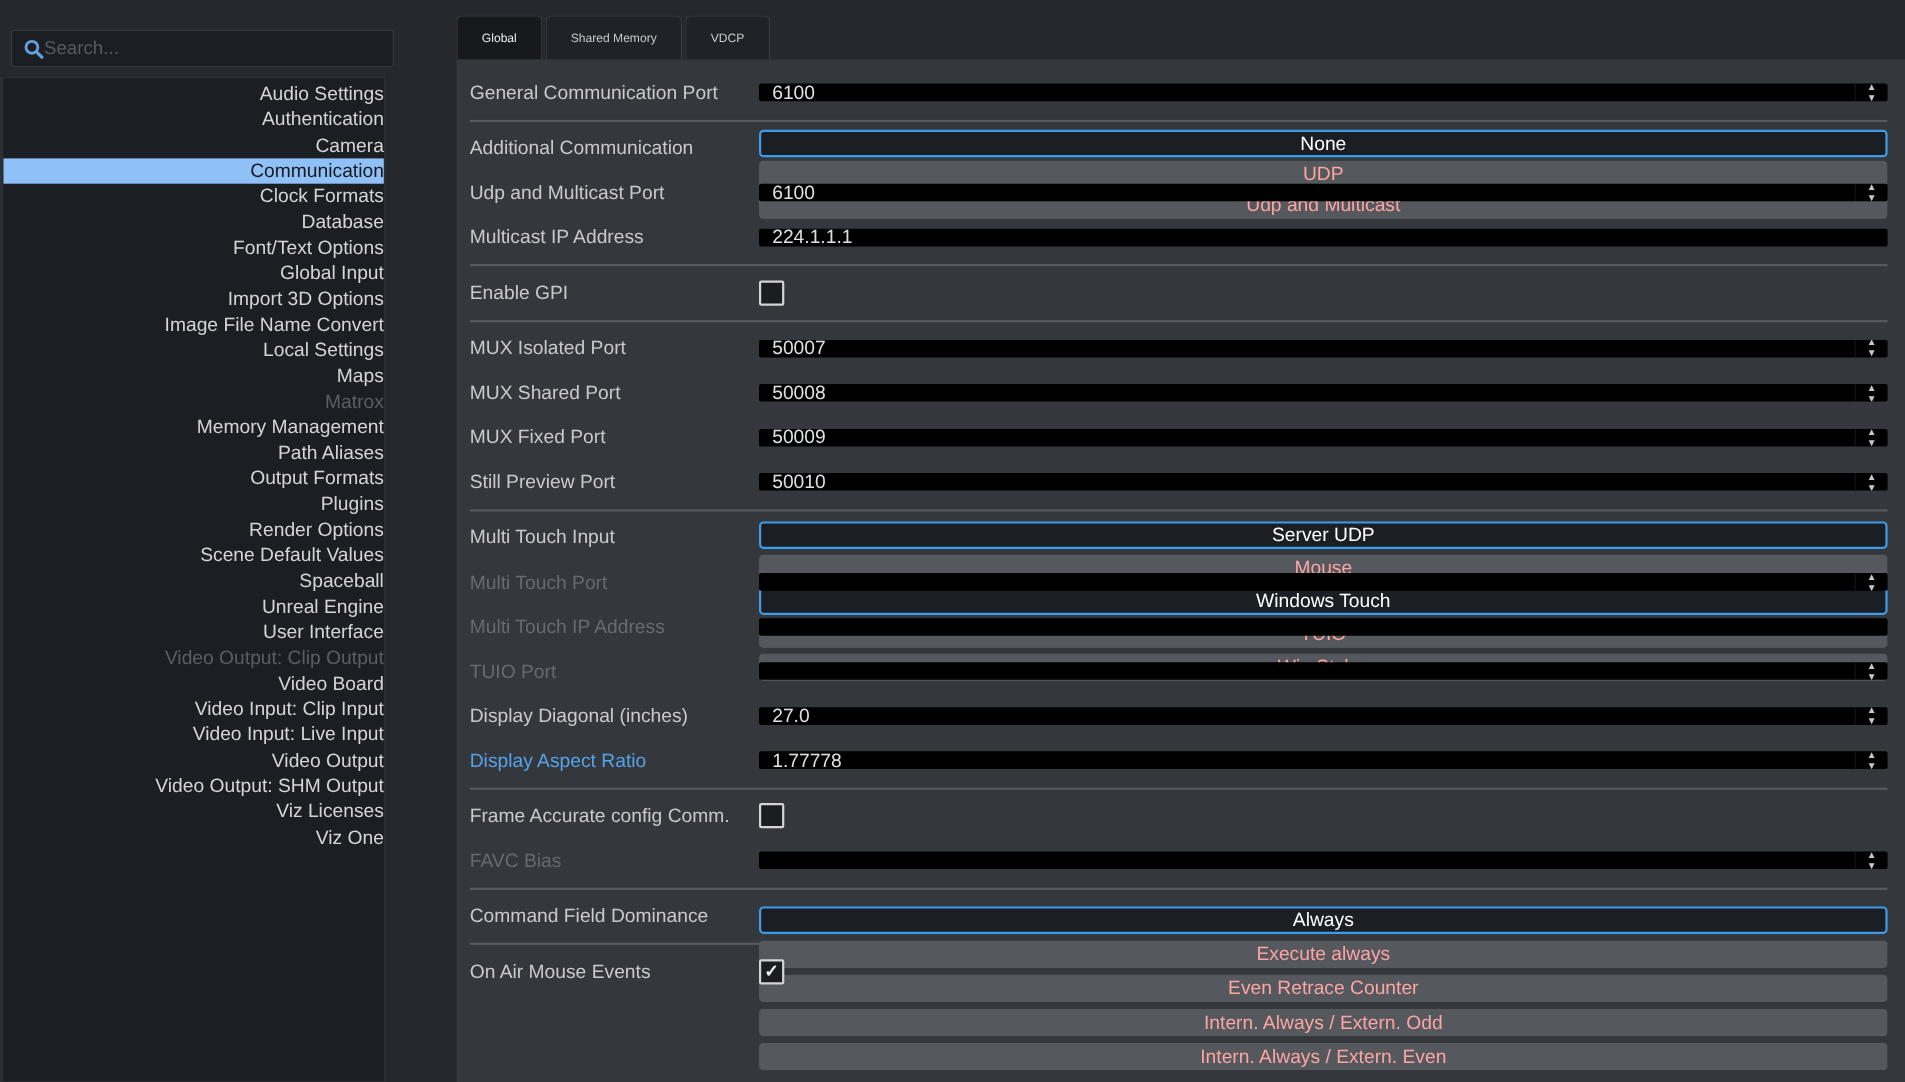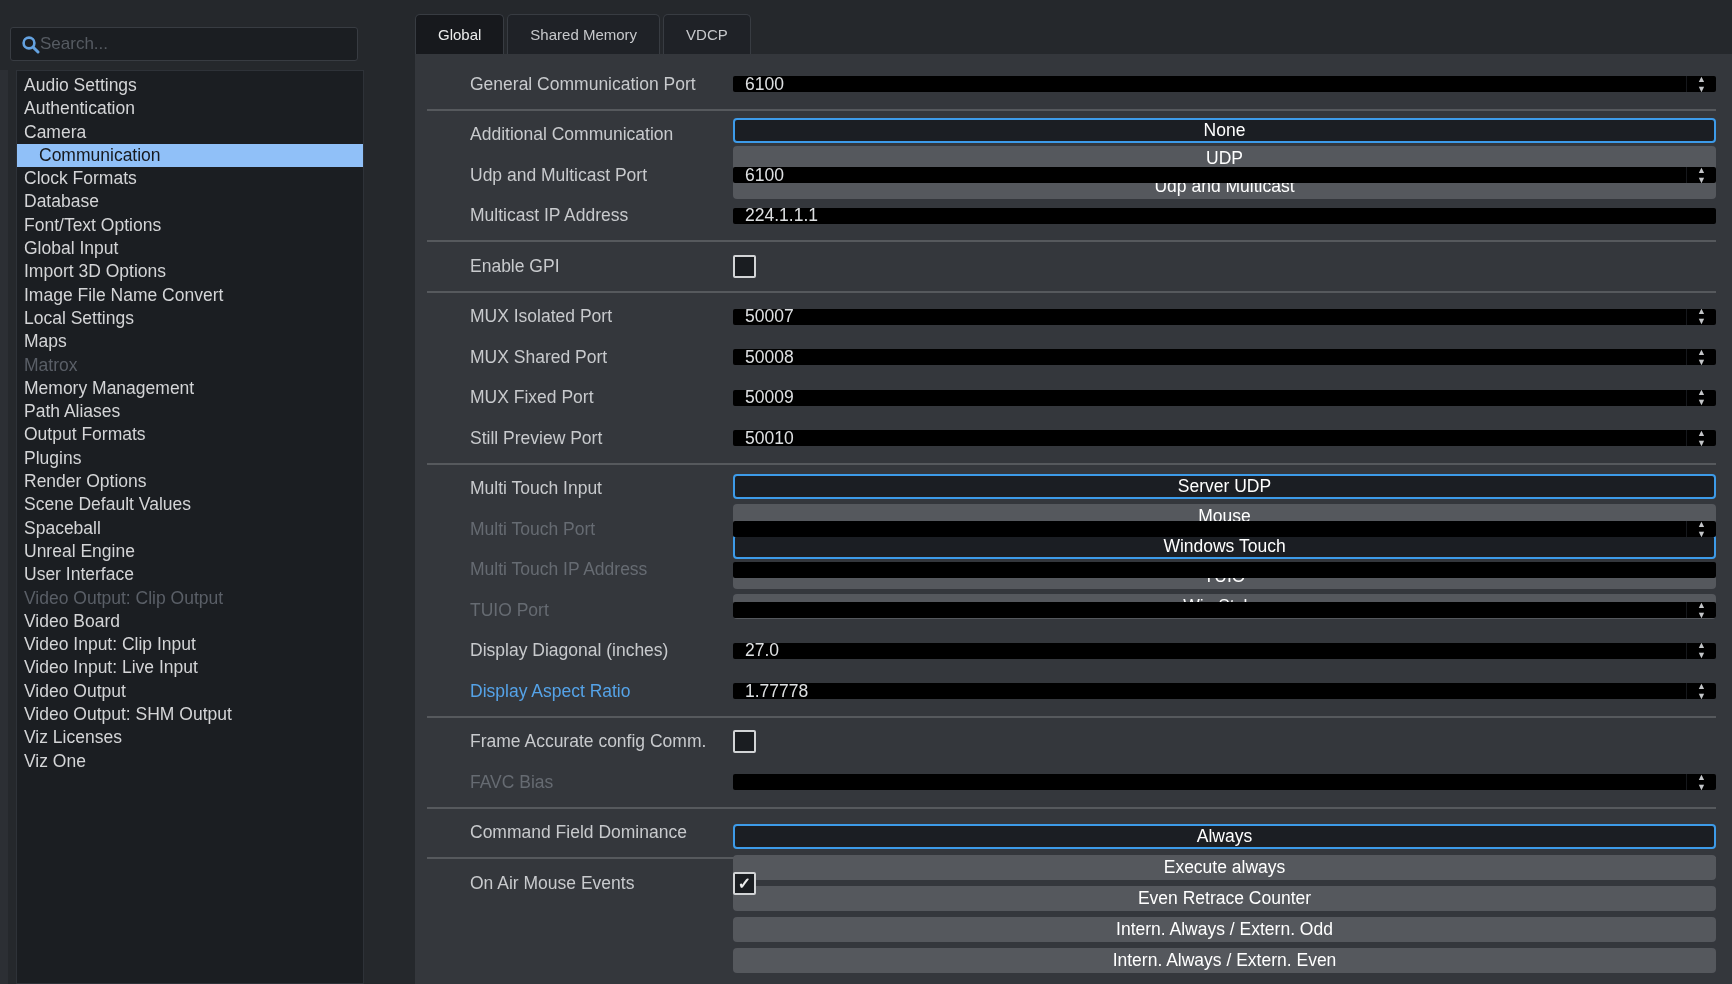--- a/index.html
+++ b/index.html
@@ -17,44 +17,44 @@
     background:#1b1e22; border:1px solid #383c42; border-radius:3px;
     display:flex; align-items:center; padding:0 10px; 
   }
   .searchbox svg { flex:0 0 auto; }
   .search-input {
     flex:1; background:transparent; border:none; outline:none;
     color:#cfd1d3; font-size:17px; font-family:inherit;
   }
   .search-input::placeholder { color:#565b62; }
   .listbox {
-    position:absolute; left:16px; top:70px; width:348px; bottom:0;
-    background:#1b1e22; border:1px solid #2e3238; padding-top:3px; overflow:hidden;
+    position:absolute; left:2px; top:70px; width:348px; bottom:0;
+    background:#1b1e22; border:1px solid #2e3238; padding-top:3px; overflow:hidden;text-align:right;
   }
   .list-item {
     height:23.3px; line-height:23.3px; padding-left:7px;
     font-size:17.5px; color:#d4d5d7; white-space:nowrap; cursor:default;
   }
   .list-item.selected { background:#90c0f8; color:#17191d;padding-left:22px; }
   .list-item.disabled { color:#5a5f67; }
   
   .tabbar { position:absolute; left:415px; top:14px; height:40px; display:flex; gap:3px; }
   .tab {
     height:40px; padding:0 22px; display:flex; align-items:center;
-    font-size:15px; color:#c7c9cc; background:#1f2227;
+    font-size:11px; color:#c7c9cc; background:#1f2227;
     border:1px solid #383c42; border-bottom:none; border-radius:5px 5px 0 0; cursor:default;text-align:right;
   }
   .tab.active { background:#17191d; color:#eceded; }
   
   .panel {
     position:absolute; left:415px; top:54px; right:0; bottom:0;
     background:#34373c; padding:10px 16px 0 12px;
   }
   .row { display:flex; align-items:center; height:40.5px; }
-  .row .label { flex:0 0 263px; font-size:17.5px; color:#c8cacd; white-space:nowrap;margin-left:43px; }
+  .row .label { flex:0 0 263px; font-size:17.5px; color:#c8cacd; white-space:nowrap; }
   .row .label.disabled { color:#666b72; }
   .row .label.link { color:#55a3e8; cursor:pointer; }
   .row .control { flex:1; display:flex; align-items:center; min-width:0; }
   .divider { height:2px; background:#56595d; margin:4px 0; }
   
   .input-wrap {
     display:flex; height:16px; width:100%;
     background:#000000; border-radius:2px; overflow:hidden; align-items:stretch;
   }
   .field {
@@ -70,21 +70,21 @@
   .checkbox {
     width:23px; height:23px; background:#1a1d21;
     border:2px solid #d2d4d6; border-radius:2px;
     display:flex; align-items:center; justify-content:center;
     color:#eceded; font-size:16px; font-weight:bold; cursor:default;
   }
   
   .seg { display:flex; width:100%; gap:3px; height:33px;flex-direction:column; }
   .segbtn {
     display:flex; align-items:center; justify-content:center;
-    background:#55585d; color:#ffffff; font-size:17.5px;
+    background:#55585d; color:#fca5a5; font-size:17.5px;
     border:2px solid transparent; border-radius:4px; padding:0 12px;
     white-space:nowrap; cursor:default;
   }
   .segbtn.sel { background:#1b1e23; border-color:#3d9be9; color:#ffffff; }
   .seg.equal .segbtn { flex:1 1 0; }
   .seg.autofill { gap:6px; height:34px;margin-top:16px; }
   .seg.autofill .segbtn { flex:1 1 auto; }
   .seg.auto { gap:5px; height:30px; }
   .seg.auto .segbtn { flex:0 0 auto; padding:0 10px; }
 </style>

